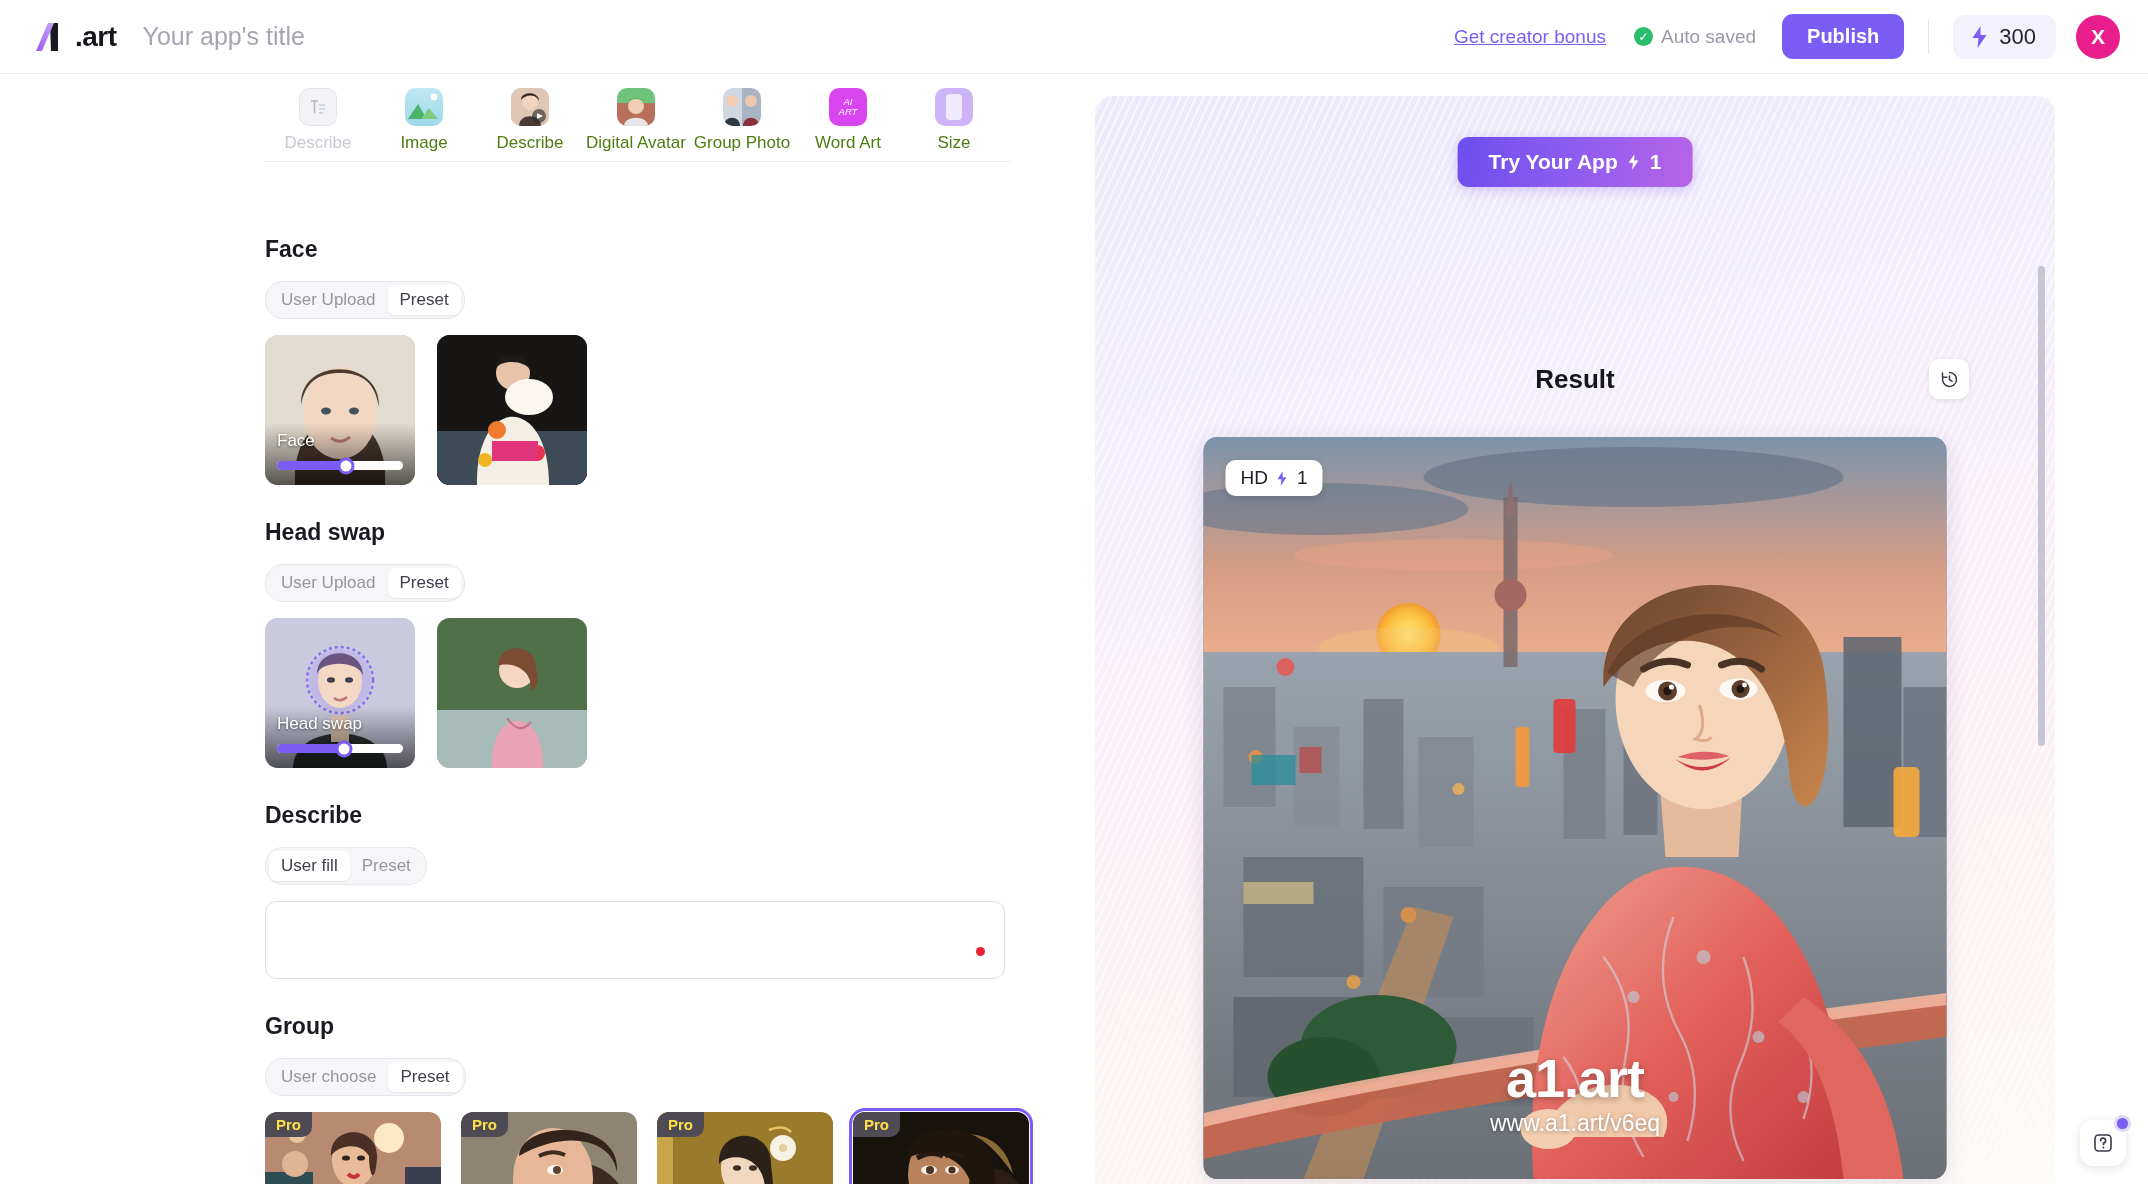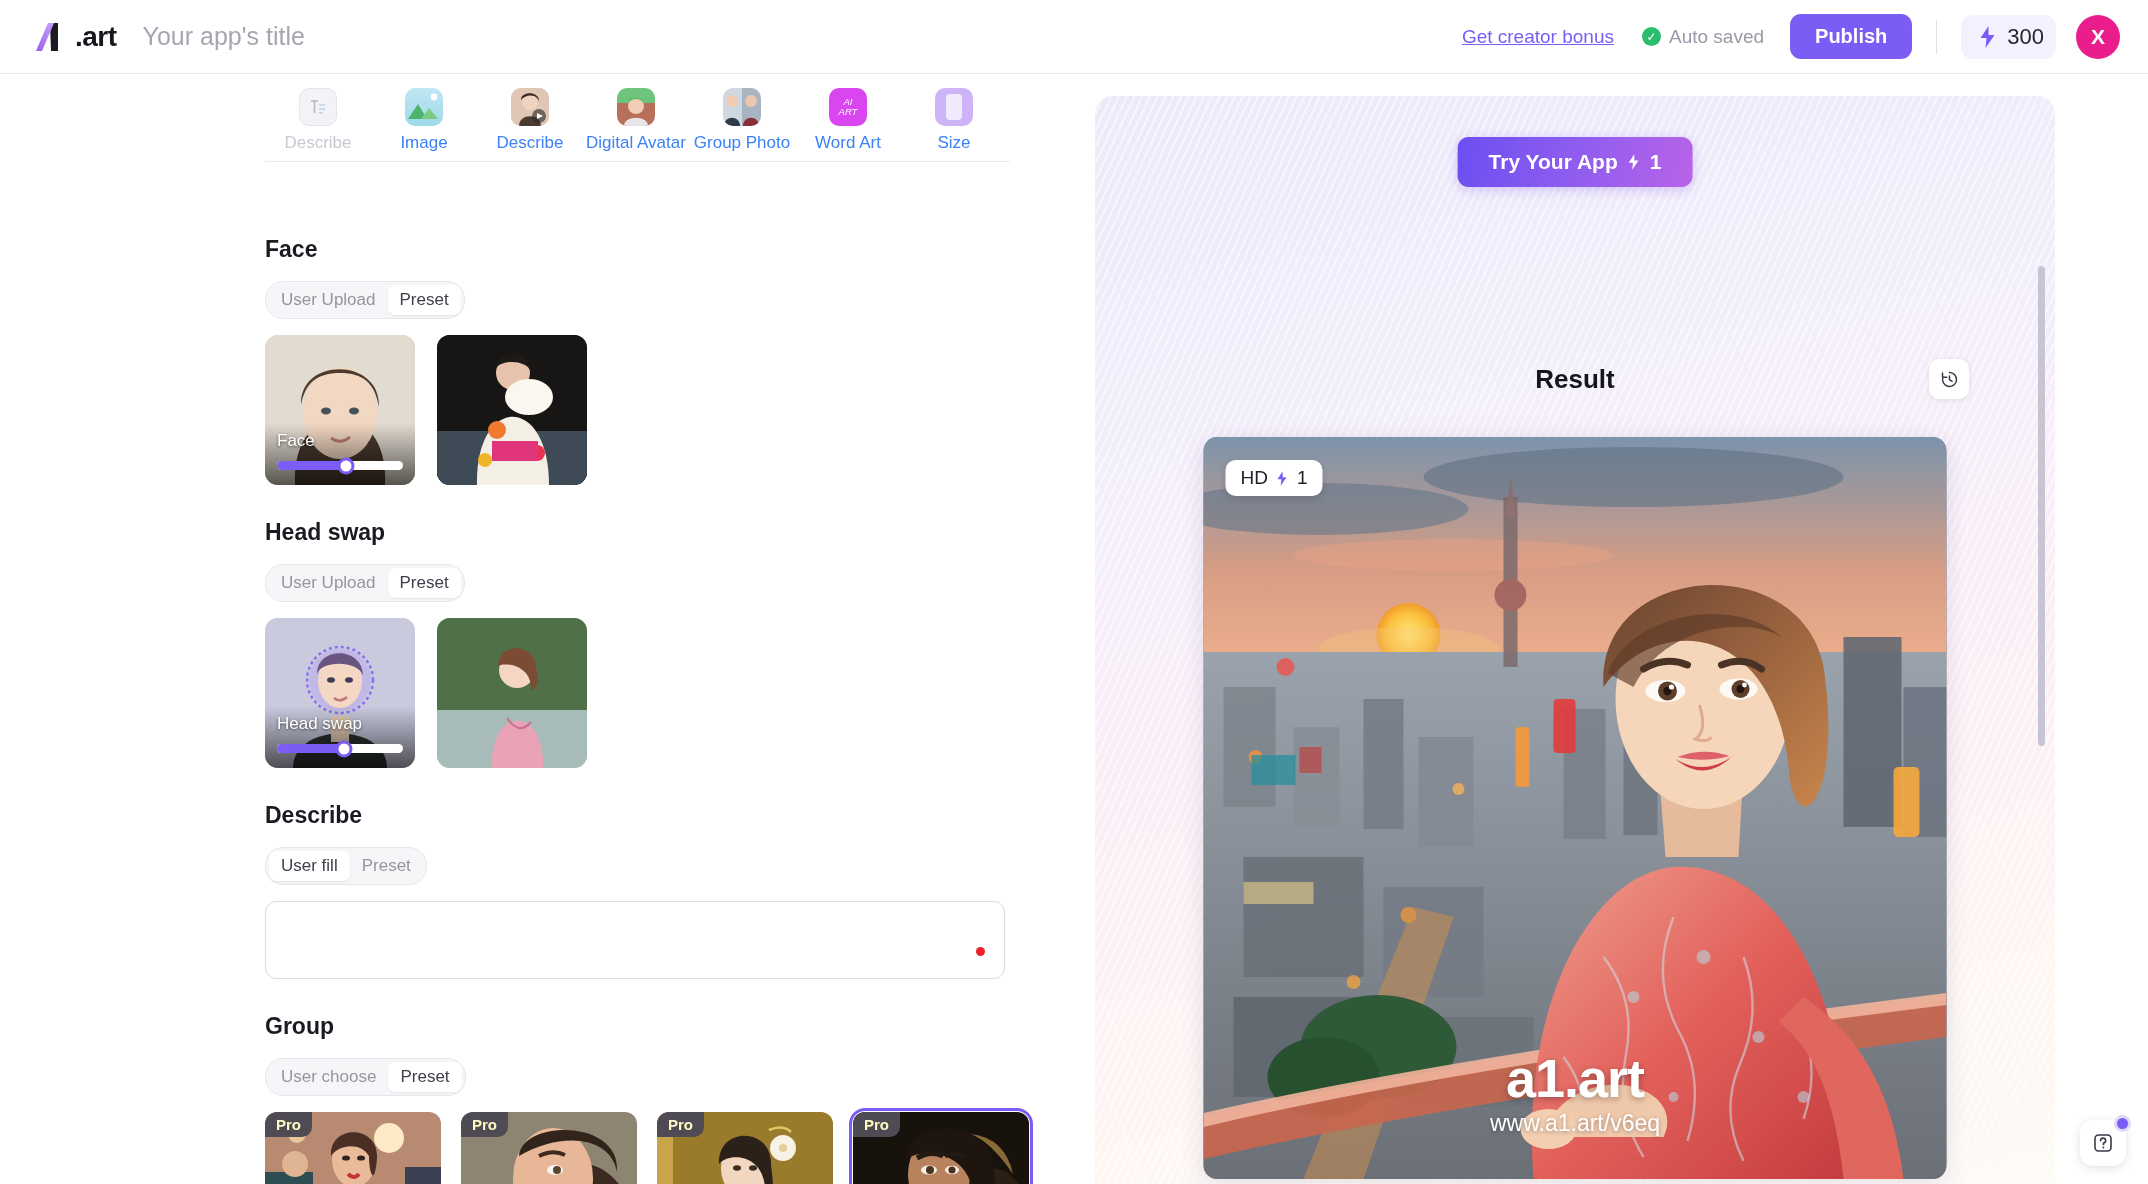--- a/index.html
+++ b/index.html
@@ -49,21 +49,21 @@
     background: #7b5cf5; color: #fff; border: none;
     font-size: 20px; font-weight: 600; font-family: inherit;
     padding: 11px 25px; border-radius: 11px; cursor: pointer;
   }
   .hdr-divider {
     width: 1px; height: 34px; background: #e2e1e8; margin: 0 24px;
   }
   .credits {
     display: flex; align-items: center; gap: 9px;
     background: #f4f1fe; border-radius: 12px;
-    padding: 9px 12px 9px 16px; cursor: pointer;
+    padding: 9px 20px 9px 16px; cursor: pointer;
   }
   .credits-num { font-size: 22px; color: #25242b; font-weight: 400; }
   .avatar {
     width: 44px; height: 44px; border-radius: 50%;
     background: #e91e8c; color: #fff;
     display: flex; align-items: center; justify-content: center;
     font-size: 21px; font-weight: 600; margin-left: 20px; cursor: pointer;
   }
 
   
@@ -80,21 +80,21 @@
   }
   .tab {
     width: 106px; display: flex; flex-direction: column;
     align-items: center; gap: 7px; cursor: pointer;
   }
   .tab-ico {
     width: 38px; height: 38px; border-radius: 10px;
     display: flex; align-items: center; justify-content: center;
     overflow: hidden; font-size: 10px;
   }
-  .tab-label { font-size: 17px; color: #3b82f6; white-space: nowrap; }
+  .tab-label { font-size: 17px; color: #4d7c0f; white-space: nowrap; }
   .tab.disabled .tab-label { color: #c9c8d2; }
 
   .scroll-body {
     position: absolute; top: 150px; left: 0; right: 0; bottom: 0;
     overflow: hidden;
   }
   .sec-title {
     font-size: 23px; font-weight: 700; color: #1b1a22;
     margin-left: 265px; margin-bottom: 18px;
   }
@@ -161,21 +161,21 @@
   .style-card {
     width: 176px; height: 128px; border-radius: 12px;
     position: relative; overflow: hidden; cursor: pointer;
   }
   .style-card.selected {
     outline: 3px solid #7b5cf5; outline-offset: 1px;
     border-radius: 12px;
   }
   .pro-badge {
     position: absolute; top: 0; left: 0; z-index: 4;
-    background: #4e4b55; color: #fef9c3;
+    background: #4e4b55; color: #fde047;
     font-size: 15px; font-weight: 700;
     padding: 4px 11px; border-radius: 10px 0 10px 0;
   }
 
   
   .right-panel {
     position: absolute; top: 96px; left: 1095px;
     width: 960px; height: 1088px;
     border-radius: 18px 18px 0 0;
     background:

